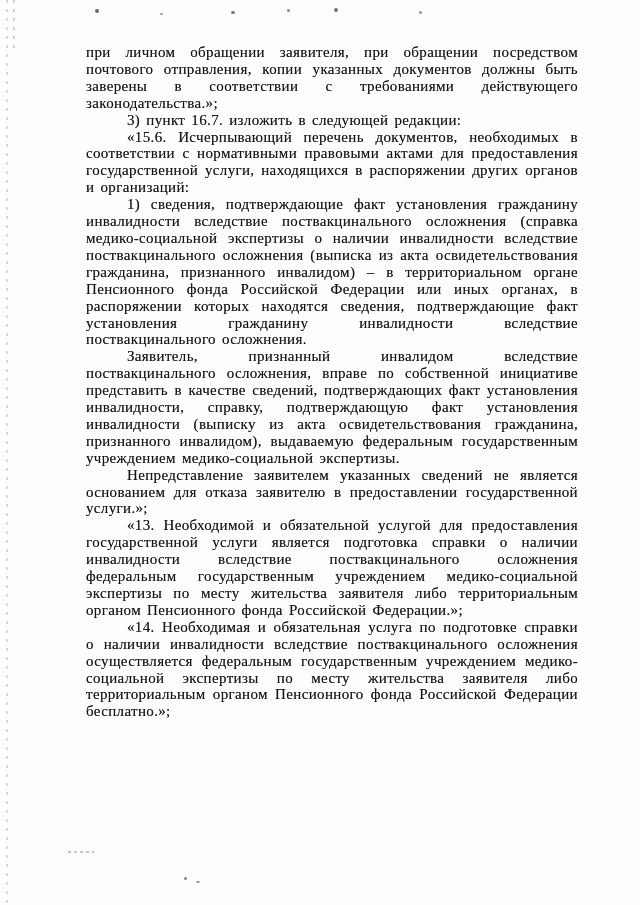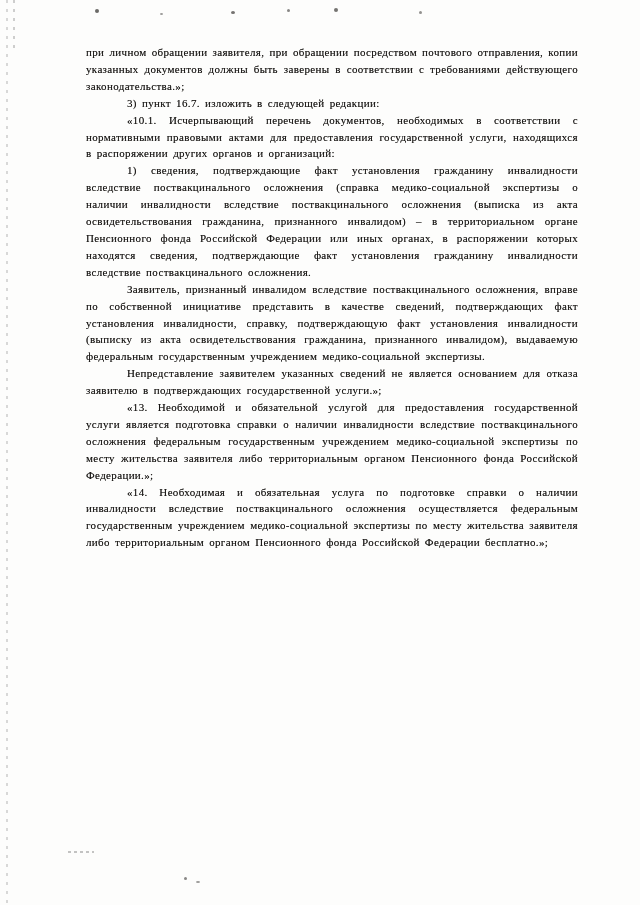--- a/index.html
+++ b/index.html
@@ -18,21 +18,21 @@
   .page {
     position: absolute;
     top: 44px;
     left: 86px;
     width: 492px;
   }
   .para {
     margin: 0;
     text-align: justify;
     text-indent: 41px;
-    font-size: 11px;
+    font-size: 15px;
     line-height: 16.9px;
     letter-spacing: 0.35px;
     word-spacing: 2px;
     text-shadow: 0 0 0.4px rgba(20,18,16,0.55);
   }
   .para.no-indent {
     text-indent: 0;
   }
   
   .edge-dotted-line {
@@ -91,19 +91,19 @@
 <span class="speck s4"></span>
 <span class="speck s5"></span>
 <span class="speck s6"></span>
 <span class="speck s7"></span>
 <span class="speck s8"></span>
 <div class="bottom-dash"></div>
 
 <div class="page">
   <p class="para no-indent">при личном обращении заявителя, при обращении посредством почтового отправления, копии указанных документов должны быть заверены в соответствии с требованиями действующего законодательства.»;</p>
   <p class="para">3) пункт 16.7. изложить в следующей редакции:</p>
-  <p class="para">«10.1. Исчерпывающий перечень документов, необходимых в соответствии с нормативными правовыми актами для предоставления государственной услуги, находящихся в распоряжении других органов и организаций:</p>
+  <p class="para">«15.6. Исчерпывающий перечень документов, необходимых в соответствии с нормативными правовыми актами для предоставления государственной услуги, находящихся в распоряжении других органов и организаций:</p>
   <p class="para">1) сведения, подтверждающие факт установления гражданину инвалидности вследствие поствакцинального осложнения (справка медико-социальной экспертизы о наличии инвалидности вследствие поствакцинального осложнения (выписка из акта освидетельствования гражданина, признанного инвалидом) – в территориальном органе Пенсионного фонда Российской Федерации или иных органах, в распоряжении которых находятся сведения, подтверждающие факт установления гражданину инвалидности вследствие поствакцинального осложнения.</p>
   <p class="para">Заявитель, признанный инвалидом вследствие поствакцинального осложнения, вправе по собственной инициативе представить в качестве сведений, подтверждающих факт установления инвалидности, справку, подтверждающую факт установления инвалидности (выписку из акта освидетельствования гражданина, признанного инвалидом), выдаваемую федеральным государственным учреждением медико-социальной экспертизы.</p>
-  <p class="para">Непредставление заявителем указанных сведений не является основанием для отказа заявителю в подтверждающих государственной услуги.»;</p>
+  <p class="para">Непредставление заявителем указанных сведений не является основанием для отказа заявителю в предоставлении государственной услуги.»;</p>
   <p class="para">«13. Необходимой и обязательной услугой для предоставления государственной услуги является подготовка справки о наличии инвалидности вследствие поствакцинального осложнения федеральным государственным учреждением медико-социальной экспертизы по месту жительства заявителя либо территориальным органом Пенсионного фонда Российской Федерации.»;</p>
   <p class="para">«14. Необходимая и обязательная услуга по подготовке справки о наличии инвалидности вследствие поствакцинального осложнения осуществляется федеральным государственным учреждением медико-социальной экспертизы по месту жительства заявителя либо территориальным органом Пенсионного фонда Российской Федерации бесплатно.»;</p>
 </div>
 
 </body></html>

